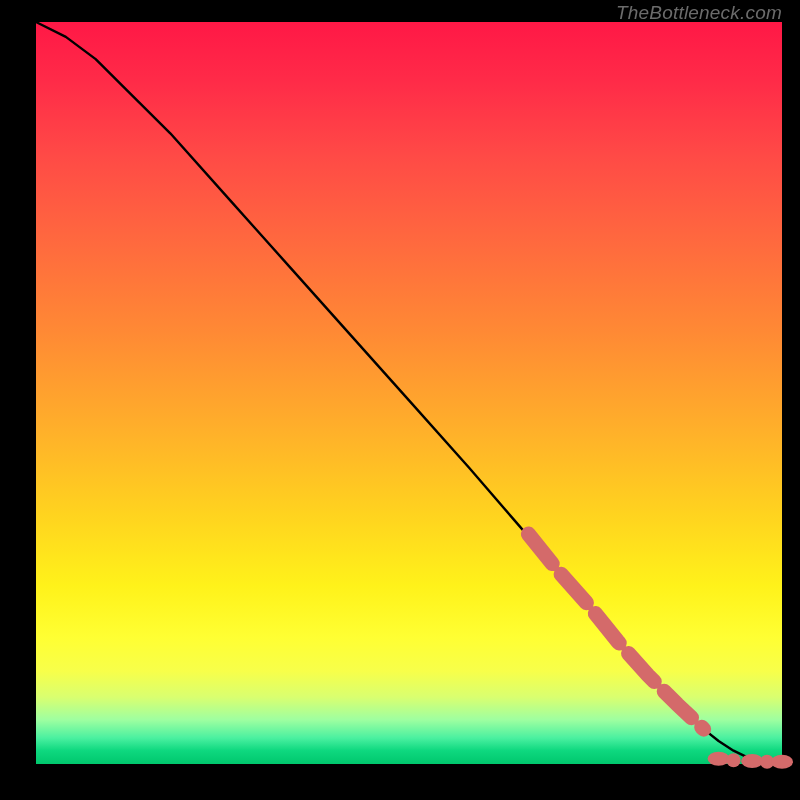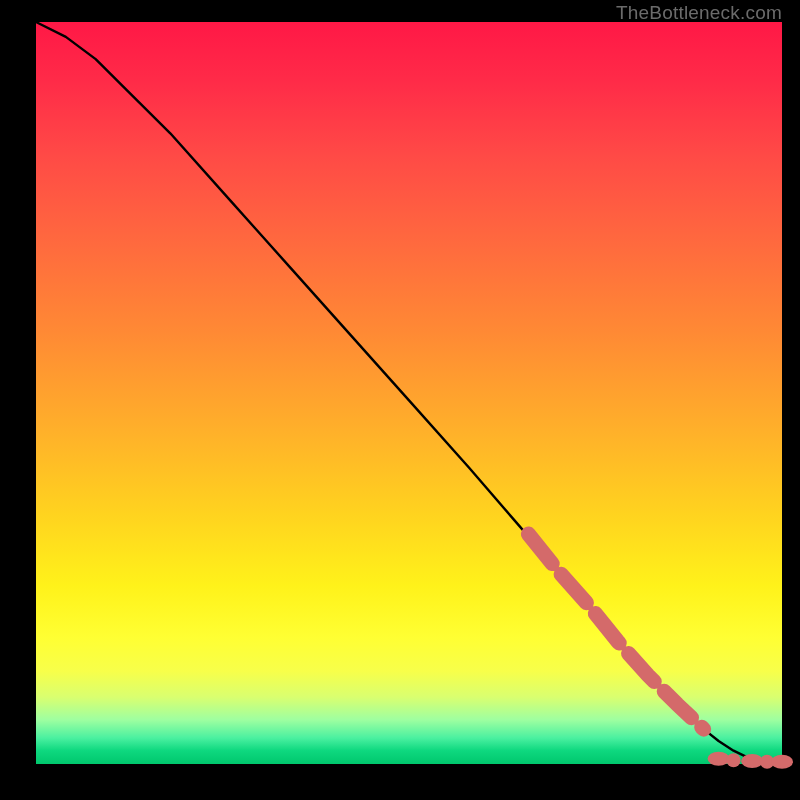--- a/index.html
+++ b/index.html
@@ -9,20 +9,21 @@
     height: 800px;
     background: #000;
     overflow: hidden;
     font-family: Arial, Helvetica, sans-serif;
   }
   .stage {
     position: relative;
     width: 800px;
     height: 800px;
     background: #000;
+    font-style: italic;
   }
   .plot-area {
     position: absolute;
     left: 36px;
     top: 22px;
     width: 746px;
     height: 742px;
     
     background: linear-gradient(
       to bottom,

